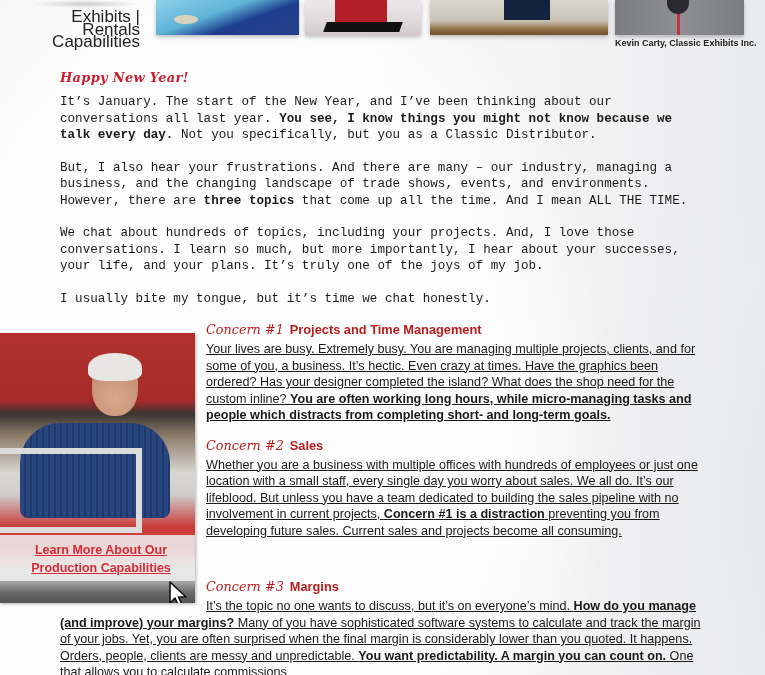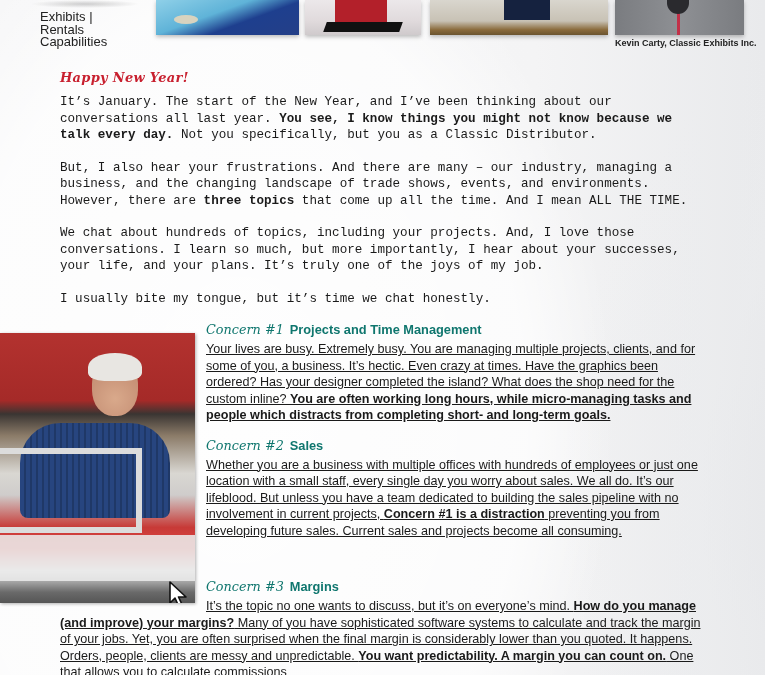--- a/index.html
+++ b/index.html
@@ -10,22 +10,22 @@
   }
   .bg-swoosh {
     position:absolute; inset:0; pointer-events:none;
     background:
       radial-gradient(ellipse 520px 760px at 240px 420px, rgba(255,255,255,0.9) 0%, rgba(255,255,255,0.7) 55%, rgba(255,255,255,0) 72%),
       radial-gradient(ellipse 700px 900px at 980px 500px, rgba(225,226,229,0.9) 0%, rgba(235,236,238,0.5) 40%, rgba(246,246,247,0) 60%),
       linear-gradient(90deg,#f7f7f8 0%,#f4f4f5 70%,#e9eaec 100%);
   }
   .header { position:absolute; top:0; left:0; width:765px; height:52px; }
   .tagline {
-    position:absolute; left:40px; top:11px; width:100px; text-align:left;
-    font-size:13px; line-height:12.5px; color:#222;
+    position:absolute; left:40px; top:11px; width:100px; text-align:right;
+    font-size:17px; line-height:12.5px; color:#222;
   }
   .logo-shadow {
     position:absolute; left:30px; top:0; width:110px; height:8px;
     background:radial-gradient(ellipse at center, rgba(0,0,0,0.18), rgba(0,0,0,0) 70%);
   }
   .thumb { position:absolute; top:0; height:35px; box-shadow:0 2px 4px rgba(0,0,0,0.25); overflow:hidden; }
   .t1 { left:156px; width:143px; background:linear-gradient(160deg,#8fd0e8 0%,#5fb3d8 40%,#1e3f8e 62%,#243f88 100%); }
   .t1::after{content:"";position:absolute;left:18px;top:15px;width:24px;height:9px;border-radius:50%;background:#d8d3bf;}
   .t2 { left:305px; width:116px; background:linear-gradient(180deg,#ece8ea 0%,#e0dadc 60%,#cfcacc 100%); }
   .t2::before{content:"";position:absolute;left:30px;top:0;width:52px;height:24px;background:#b3202a;}
@@ -71,21 +71,21 @@
     position:absolute; left:0; top:202px; width:195px; height:46px;
     background:rgba(235,235,235,0.88);
   }
   .promo .cta {
     position:absolute; left:0; top:208px; width:202px; text-align:center;
     font-size:12.5px; line-height:18px; font-weight:bold; color:#d42a36; text-decoration:underline;
   }
   .promo .cursor { position:absolute; left:168px; top:248px; }
 
   .concerns { position:absolute; left:206px; top:322px; width:500px; }
-  .concern-h { font-size:12.8px; font-weight:bold; color:#0f766e; margin:0 0 4px 0; }
+  .concern-h { font-size:12.8px; font-weight:bold; color:#b91c1c; margin:0 0 4px 0; }
   .concern-h .script { font-family:"DejaVu Serif", serif; font-style:italic; font-weight:normal; margin-right:6px; }
   .concern-p { font-size:12.6px; line-height:16.5px; margin:0 0 14px 0;text-decoration:underline; }
   .c3 { position:absolute; left:60px; top:579px; width:650px; }
   .c3 .indent { padding-left:146px; }
 </style>
 </head>
 <body>
 
 <div class="bg-swoosh"></div>
 
@@ -109,20 +109,24 @@
   <p class="body"><span>We chat about hundreds of topics, including your projects. And, I love those conversations. I learn so much, but more importantly, I hear about your successes, your life, and your plans. It’s truly one of the joys of my job.</span></p>
   <p class="body"><span>I usually bite my tongue, but it’s time we chat honestly.</span></p>
 </div>
 
 <div class="promo">
   <div class="shirt"></div>
   <div class="head"></div>
   <div class="hair"></div>
   <div class="frame"></div>
   <div class="overlay"></div>
+  <div class="cta">
+    <div>Learn More About Our</div>
+    <div>Production Capabilities</div>
+  </div>
   <svg class="cursor" width="22" height="28" viewBox="0 0 22 28">
     <path d="M2 1 L2 22 L7 17 L11 26 L14.5 24.5 L10.5 16 L18 16 Z" fill="#fff" stroke="#111" stroke-width="1.6" stroke-linejoin="round"></path>
   </svg>
 </div>
 
 <div class="concerns">
   <div>
     <div class="concern-h"><span class="script">Concern #1</span><span>Projects and Time Management</span></div>
     <p class="concern-p"><span>Your lives are busy. Extremely busy. You are managing multiple projects, clients, and for some of you, a business. It’s hectic. Even crazy at times. Have the graphics been ordered? Has your designer completed the island? What does the shop need for the custom inline? </span><b>You are often working long hours, while micro-managing tasks and people which distracts from completing short- and long-term goals.</b></p>
   </div>

